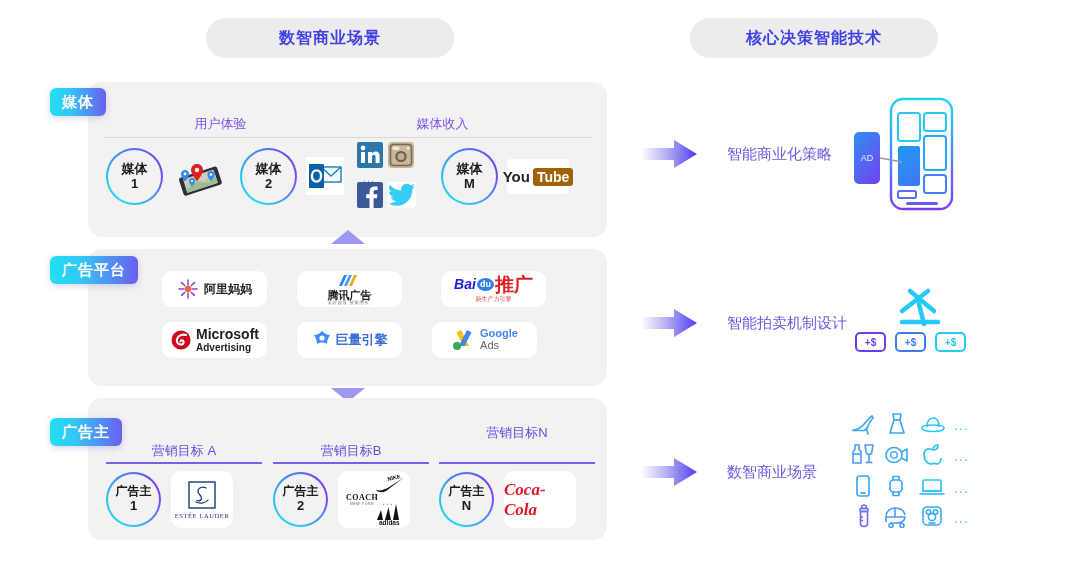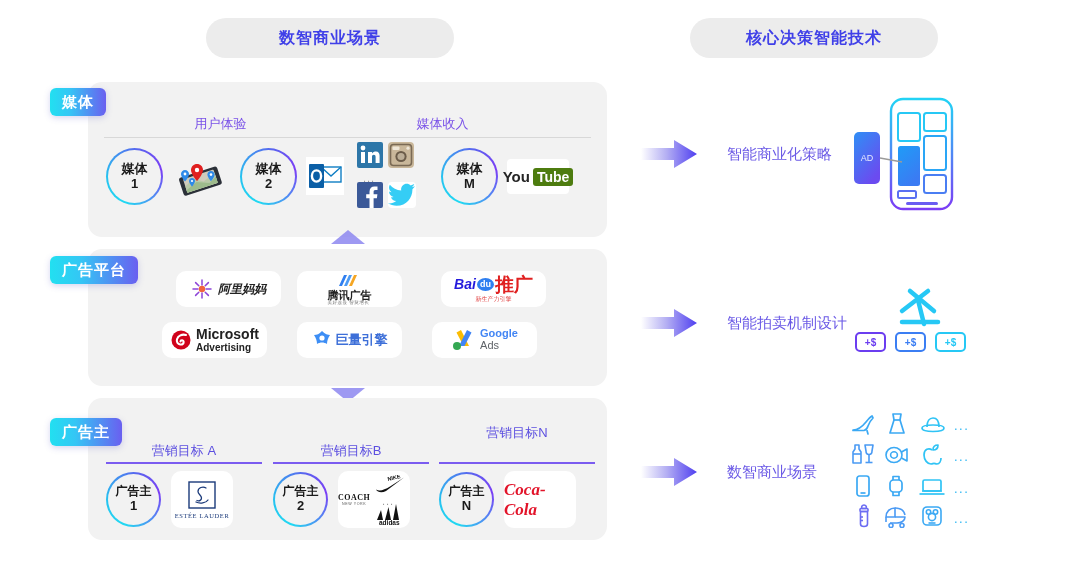--- a/index.html
+++ b/index.html
@@ -245,31 +245,31 @@
 
 <div class="ring" style="left:441px; top:148px; width:57px; height:57px;">
   <div class="inner">
     <span>媒体</span>
     <span class="l2">M</span>
   </div>
 </div>
 
 <div class="tile-flat" style="position:absolute; left:507px; top:159px; width:62px; height:35px; display:flex; align-items:center; justify-content:center; gap:3px;">
   <span style="font-weight:bold; font-size:15px; color:#262626; font-family:'Liberation Sans',sans-serif;">You</span>
-  <span style="background:#4d7c0f; color:#ffffff; font-weight:bold; font-size:14px; padding:1px 4px; border-radius:3px; font-family:'Liberation Sans',sans-serif;">Tube</span>
+  <span style="background:#a16207; color:#ffffff; font-weight:bold; font-size:14px; padding:1px 4px; border-radius:3px; font-family:'Liberation Sans',sans-serif;">Tube</span>
 </div>
 
 <div class="tri" id="tri-up"></div>
 
 <div class="panel" id="panel-platform"></div>
 <div class="role-tag" id="tag-platform">
   <span>广告平台</span>
 </div>
 
-<div class="tile" style="left:176px; top:271px; width:105px; height:36px;font-style:italic;">
+<div class="tile" style="left:162px; top:271px; width:105px; height:36px;">
   <svg width="22" height="22" viewBox="0 0 22 22" style="margin-right:5px;">
     <g stroke="#8d44d8" stroke-width="1.5" stroke-linecap="round">
       <line x1="11" y1="2" x2="11" y2="7"></line>
         <line x1="11" y1="15" x2="11" y2="20"></line>
       <line x1="2" y1="11" x2="7" y2="11"></line>
         <line x1="15" y1="11" x2="20" y2="11"></line>
       <line x1="4.6" y1="4.6" x2="7.8" y2="7.8"></line>
         <line x1="14.2" y1="14.2" x2="17.4" y2="17.4"></line>
       <line x1="4.6" y1="17.4" x2="7.8" y2="14.2"></line>
         <line x1="14.2" y1="7.8" x2="17.4" y2="4.6"></line>
@@ -367,21 +367,21 @@
   </div>
 </div>
 <div class="tile" style="left:338px; top:471px; width:72px; height:57px;">
   <div style="position:relative; width:72px; height:57px;">
     <div style="position:absolute; left:36px; top:4px; width:32px; height:18px;">
       <svg width="32" height="18" viewBox="0 0 32 18">
         <path d="M2 14.5 C6 16.5 10 15 16 11.5 L30 2.5 L12 16 C8 18 3.5 17.5 2 14.5 Z" fill="#111111"></path>
         <text x="14" y="6" font-size="5.5" font-weight="bold" fill="#111111" font-family="'Liberation Sans',sans-serif" transform="rotate(-13 14 6)">NIKE</text>
       </svg>
     </div>
-    <div style="position:absolute; left:0; top:22px; display:flex; flex-direction:column; align-items:center;">
+    <div style="position:absolute; left:8px; top:22px; display:flex; flex-direction:column; align-items:center;">
       <span style="font-size:8px; font-weight:bold; color:#111; letter-spacing:.5px; font-family:'Liberation Serif',serif;">COACH</span>
       <span style="font-size:3.6px; color:#555; letter-spacing:.6px;">NEW YORK</span>
     </div>
     <span class="mini-dots" style="left:44px; top:24px;">...</span>
     <div style="position:absolute; left:34px; top:31px; width:36px; height:24px;">
       <svg width="36" height="24" viewBox="0 0 36 24">
         <path d="M5 18 L11 18 L9 8 Z" fill="#111111"></path>
         <path d="M13 18 L19 18 L16.5 5 Z" fill="#111111"></path>
         <path d="M21 18 L27 18 L24 2 Z" fill="#111111"></path>
         <text x="7" y="23" font-size="6.5" font-weight="bold" fill="#111111" font-family="'Liberation Sans',sans-serif">adidas</text>

